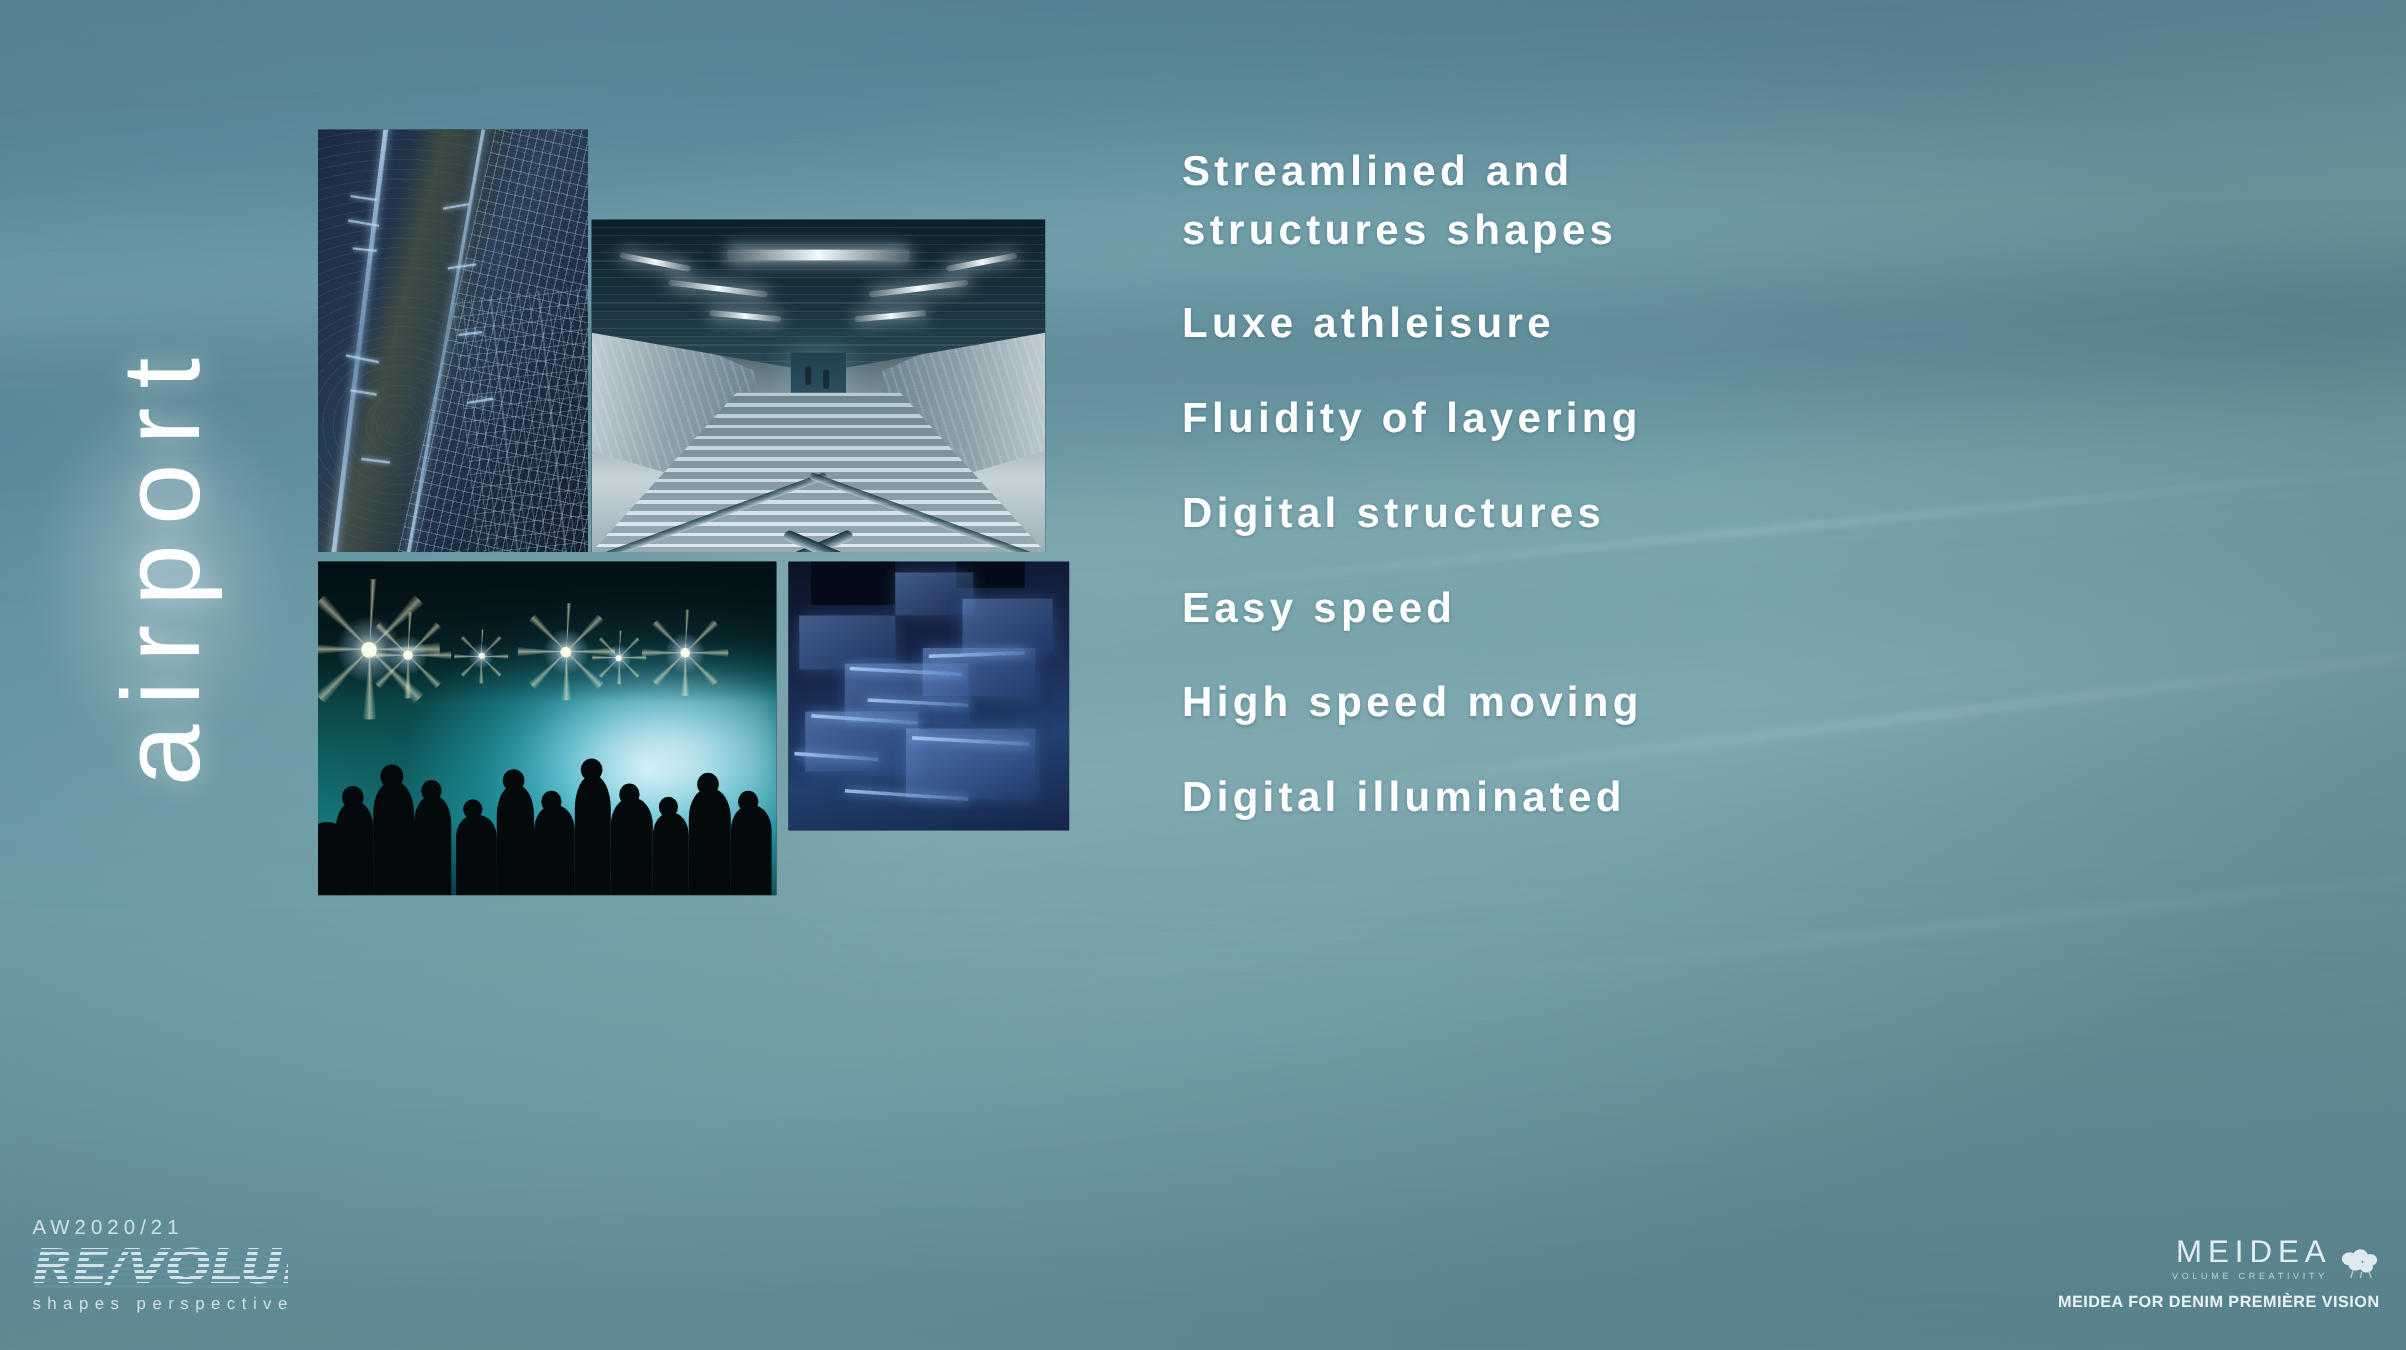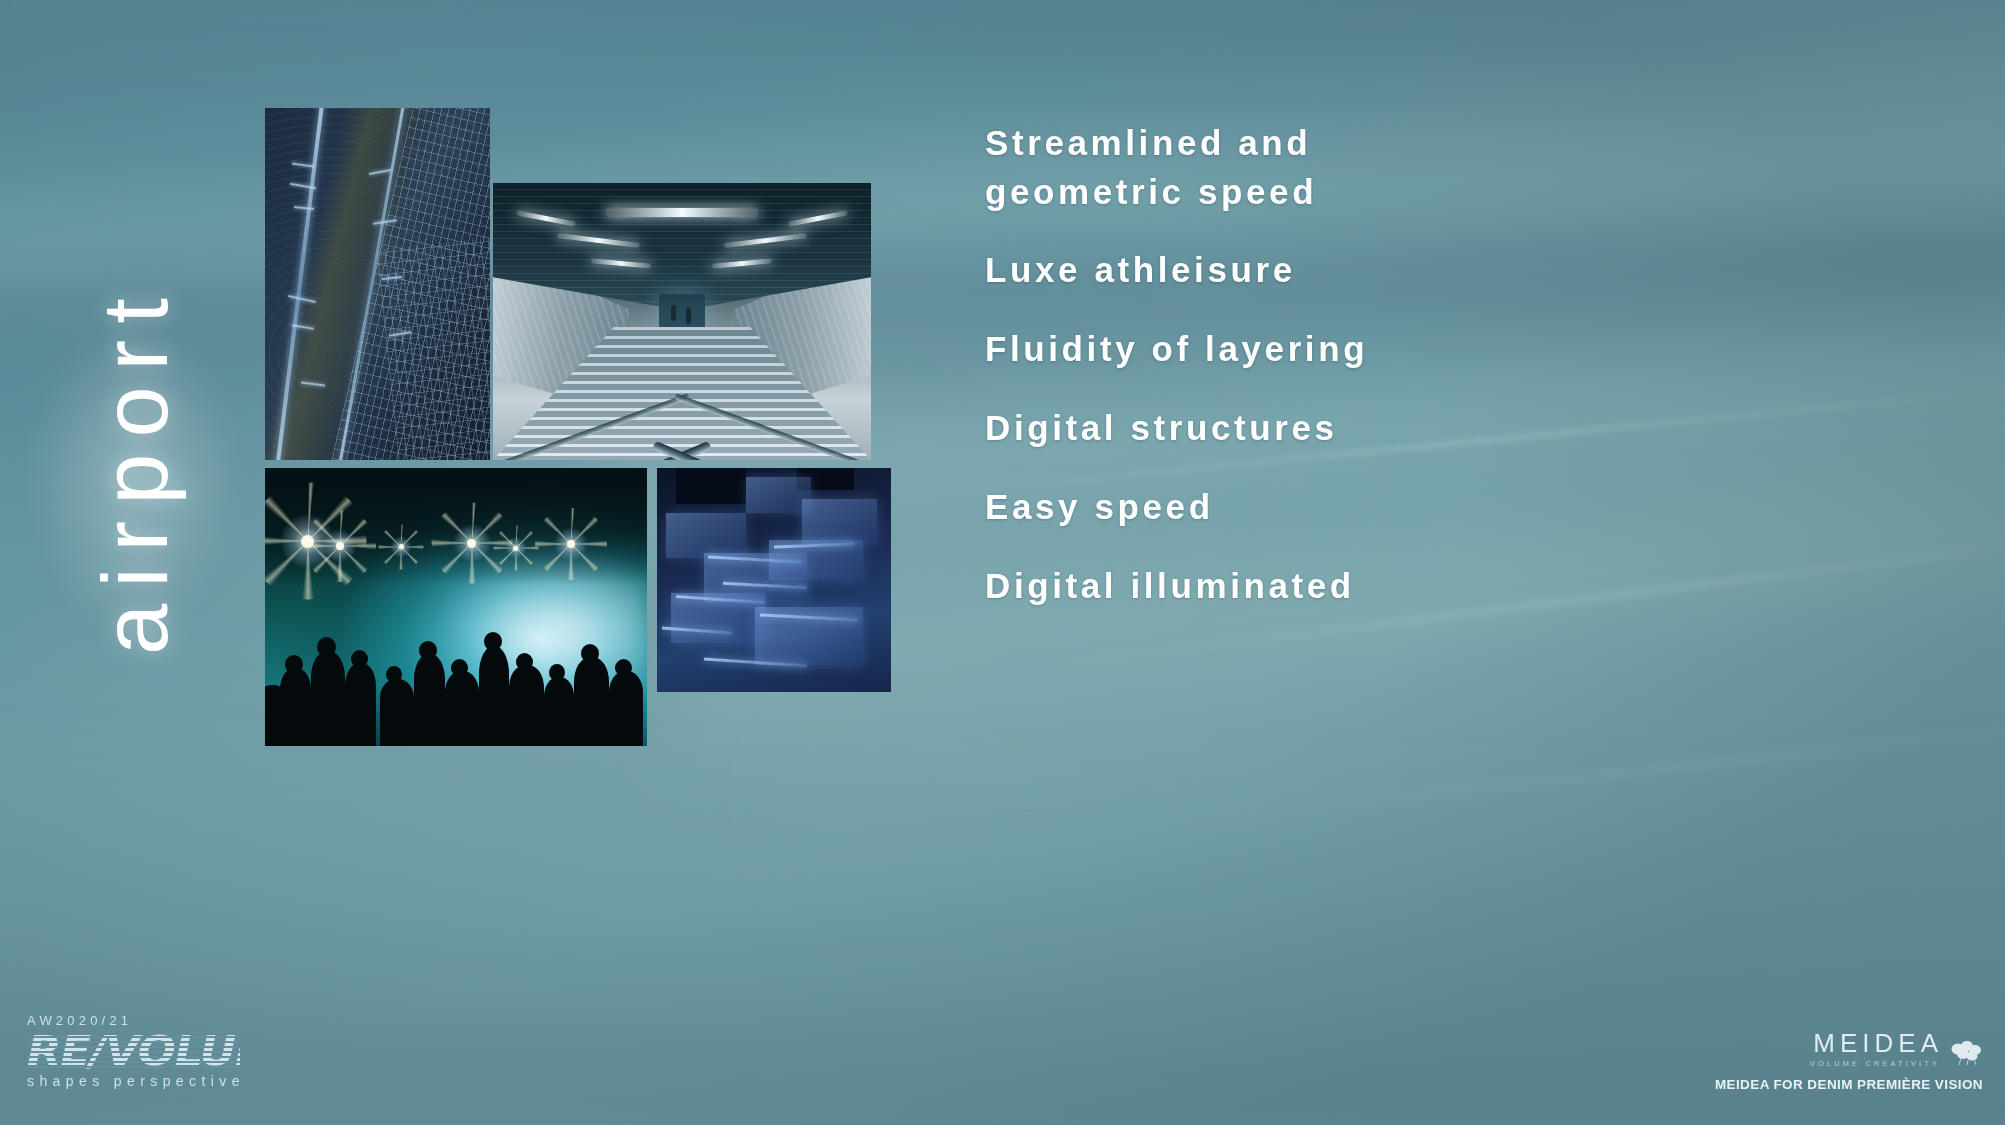--- a/index.html
+++ b/index.html
@@ -365,21 +365,21 @@
 
   
   #revolume-logo {
     position: absolute;
     left: 27px;
     top: 1013px;
     width: 300px;
   }
   #revolume-season {
     color: #cfe0e6;
-    font-size: 13px;
+    font-size: 17px;
     letter-spacing: 4.2px;
     font-weight: normal;
     margin-bottom: 5px;
   }
   #revolume-wordmark {
     position: relative;
     height: 36px;
     width: 213px;
     overflow: hidden;
   }
@@ -586,25 +586,26 @@
     <div class="edge" style="left:28%; top:52%;  width:36%; transform:rotate(3deg);"></div>
     <div class="edge" style="left:8%;  top:58%;  width:38%; transform:rotate(4deg);"></div>
     <div class="edge" style="left:2%;  top:72%;  width:30%; transform:rotate(4deg);"></div>
     <div class="edge" style="left:44%; top:66%;  width:42%; transform:rotate(3deg);"></div>
     <div class="edge" style="left:20%; top:86%;  width:44%; transform:rotate(4deg);"></div>
     <div class="edge" style="left:50%; top:34%;  width:34%; transform:rotate(-2deg);"></div>
   </div>
 
   <div id="keyword-list">
     <div class="keyword two-line">Streamlined and
-geometric speed</div>
+structures shapes</div>
     <div class="keyword">Luxe athleisure</div>
     <div class="keyword">Fluidity of layering</div>
     <div class="keyword">Digital structures</div>
     <div class="keyword">Easy speed</div>
+    <div class="keyword">High speed moving</div>
     <div class="keyword">Digital illuminated</div>
   </div>
 
   <div id="revolume-logo">
     <div id="revolume-season">AW2020/21</div>
     <div id="revolume-wordmark">
       <div class="rv-text">RE/VOLUME</div>
       <div class="rv-scan"></div>
     </div>
     <div id="revolume-tagline">shapes perspective</div>

